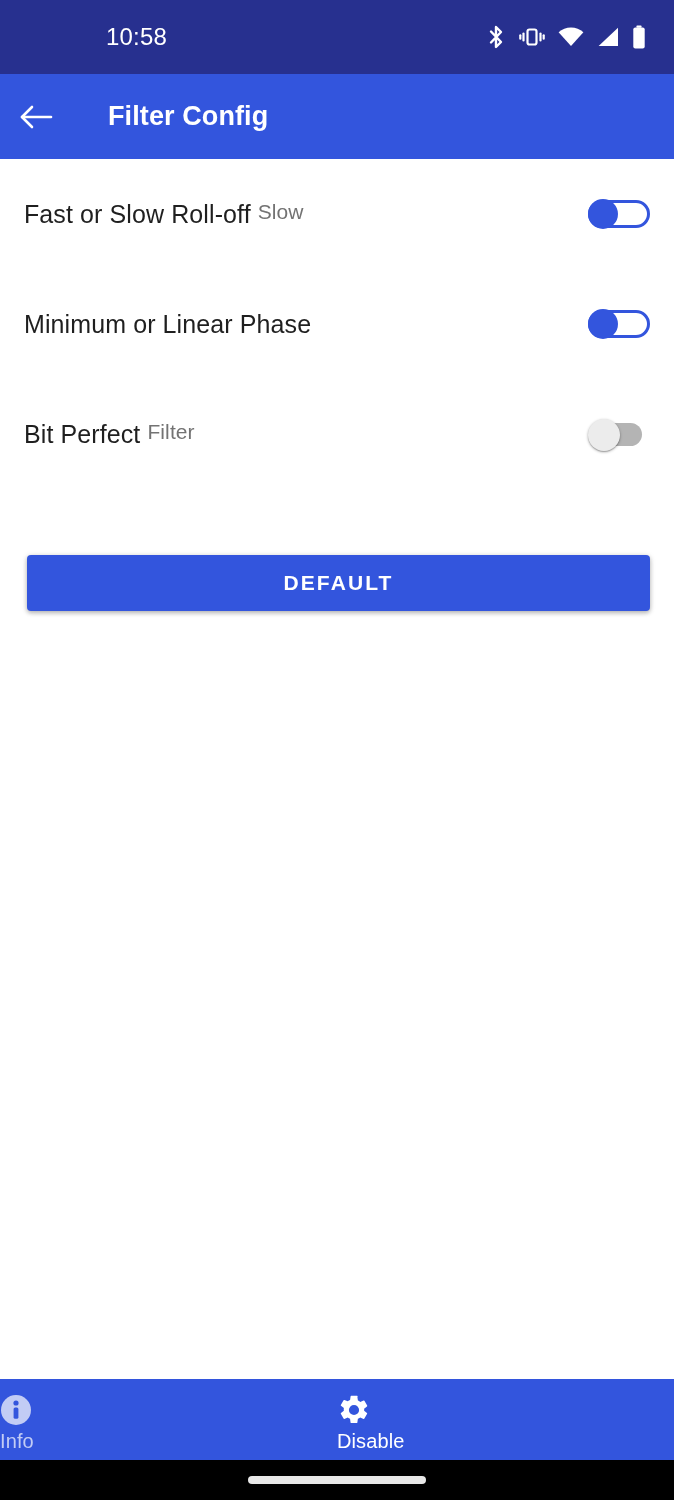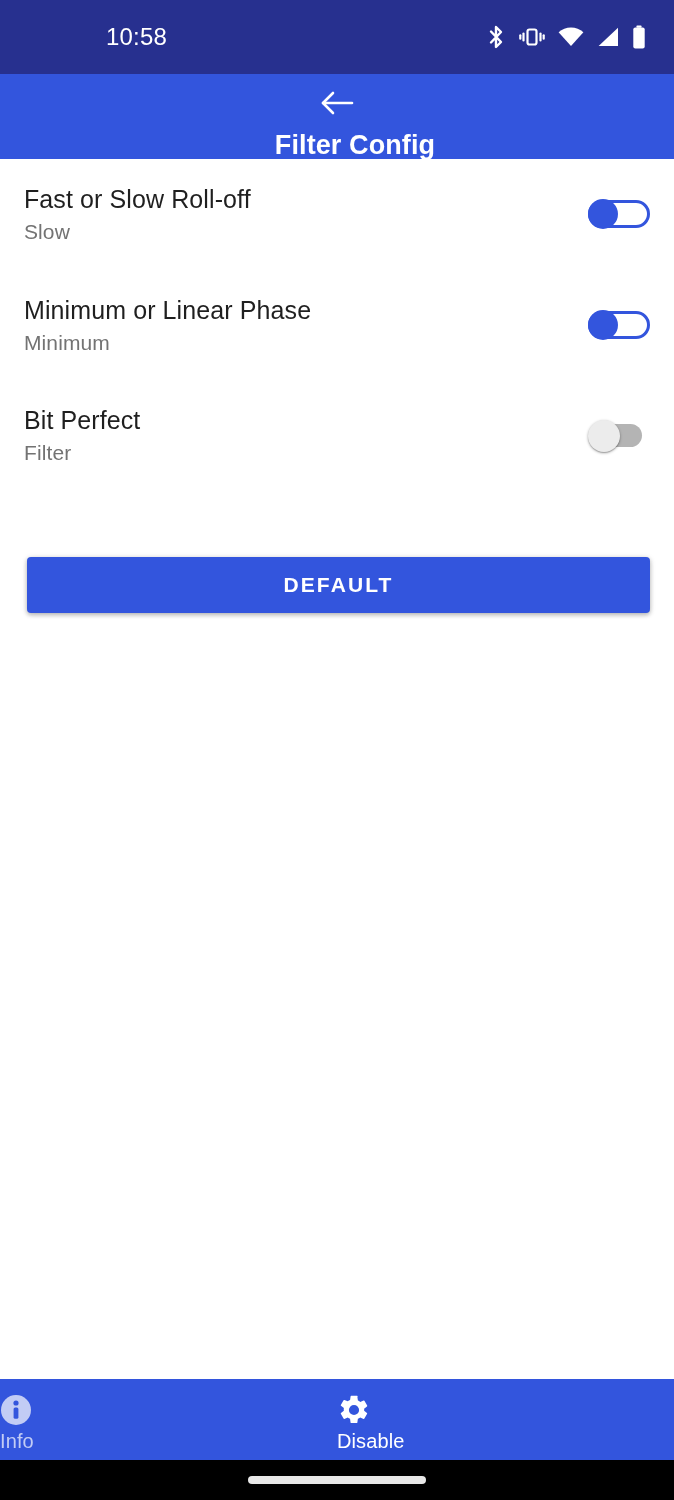--- a/index.html
+++ b/index.html
@@ -25,21 +25,21 @@
     color:#ffffff; font-size:24px; font-weight:400;
     letter-spacing:.2px; padding-left:106px; line-height:1;
   }
   .status-icons { display:flex; align-items:center; gap:13px; }
   .status-icons svg { display:block; }
 
   
   .app-bar {
     position:absolute; top:74px; left:0; width:674px; height:85px;
     background:#3355dd;
-    display:flex; align-items:center;flex-direction:column;
+    display:flex; align-items:center;
   }
   .back-btn {
     width:72px; height:85px;
     display:flex; align-items:center; justify-content:center;
     cursor:pointer;
   }
   .back-btn svg { display:block; }
   .app-title {
     color:#ffffff; font-size:27px; font-weight:700;
     letter-spacing:.1px; margin-left:36px; line-height:1;
@@ -55,21 +55,21 @@
     position:absolute; top:159px; left:0; width:674px; bottom:121px;
     background:#ffffff; overflow:hidden;
   }
   .pref-row {
     position:relative;
     display:flex; align-items:center; justify-content:space-between;
     padding:26px 24px 26px 24px;
     min-height:110px;
     cursor:pointer;
   }
-  .pref-text { display:flex; flex-direction:column; gap:7px; }
+  .pref-text { display:flex; flex-direction:row; gap:7px; }
   .pref-title {
     font-size:25px; color:#1f1f1f; font-weight:400; line-height:1.12;
     letter-spacing:.1px;
   }
   .pref-summary {
     font-size:21px; color:#737373; font-weight:400; line-height:1.12;
     letter-spacing:.1px;
   }
 
   
@@ -205,21 +205,20 @@
       </div>
       <div class="switch on">
         <span class="track"></span>
         <span class="thumb"></span>
       </div>
     </div>
 
     <div class="pref-row">
       <div class="pref-text">
         <div class="pref-title">Minimum or Linear Phase</div>
-        <div class="pref-summary">Minimum</div>
       </div>
       <div class="switch on">
         <span class="track"></span>
         <span class="thumb"></span>
       </div>
     </div>
 
     <div class="pref-row">
       <div class="pref-text">
         <div class="pref-title">Bit Perfect</div>

